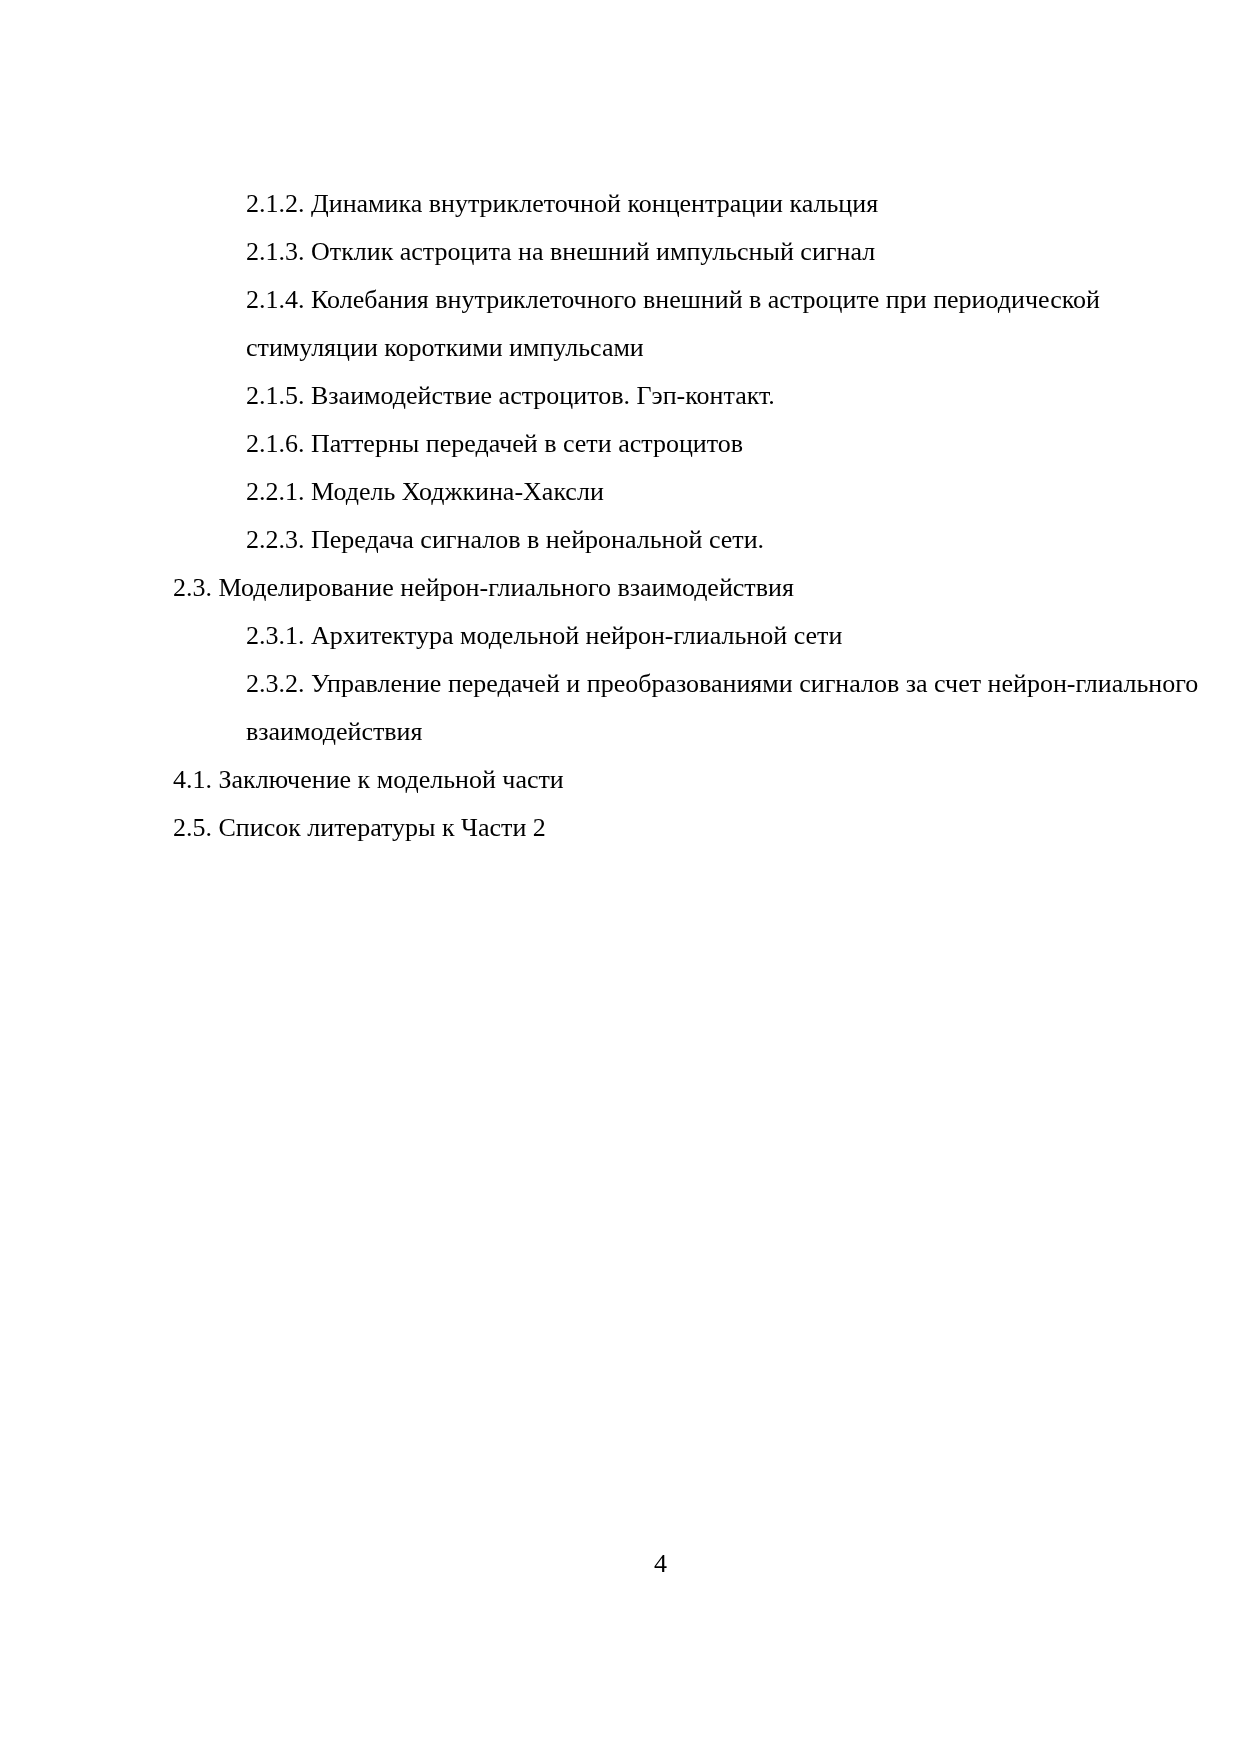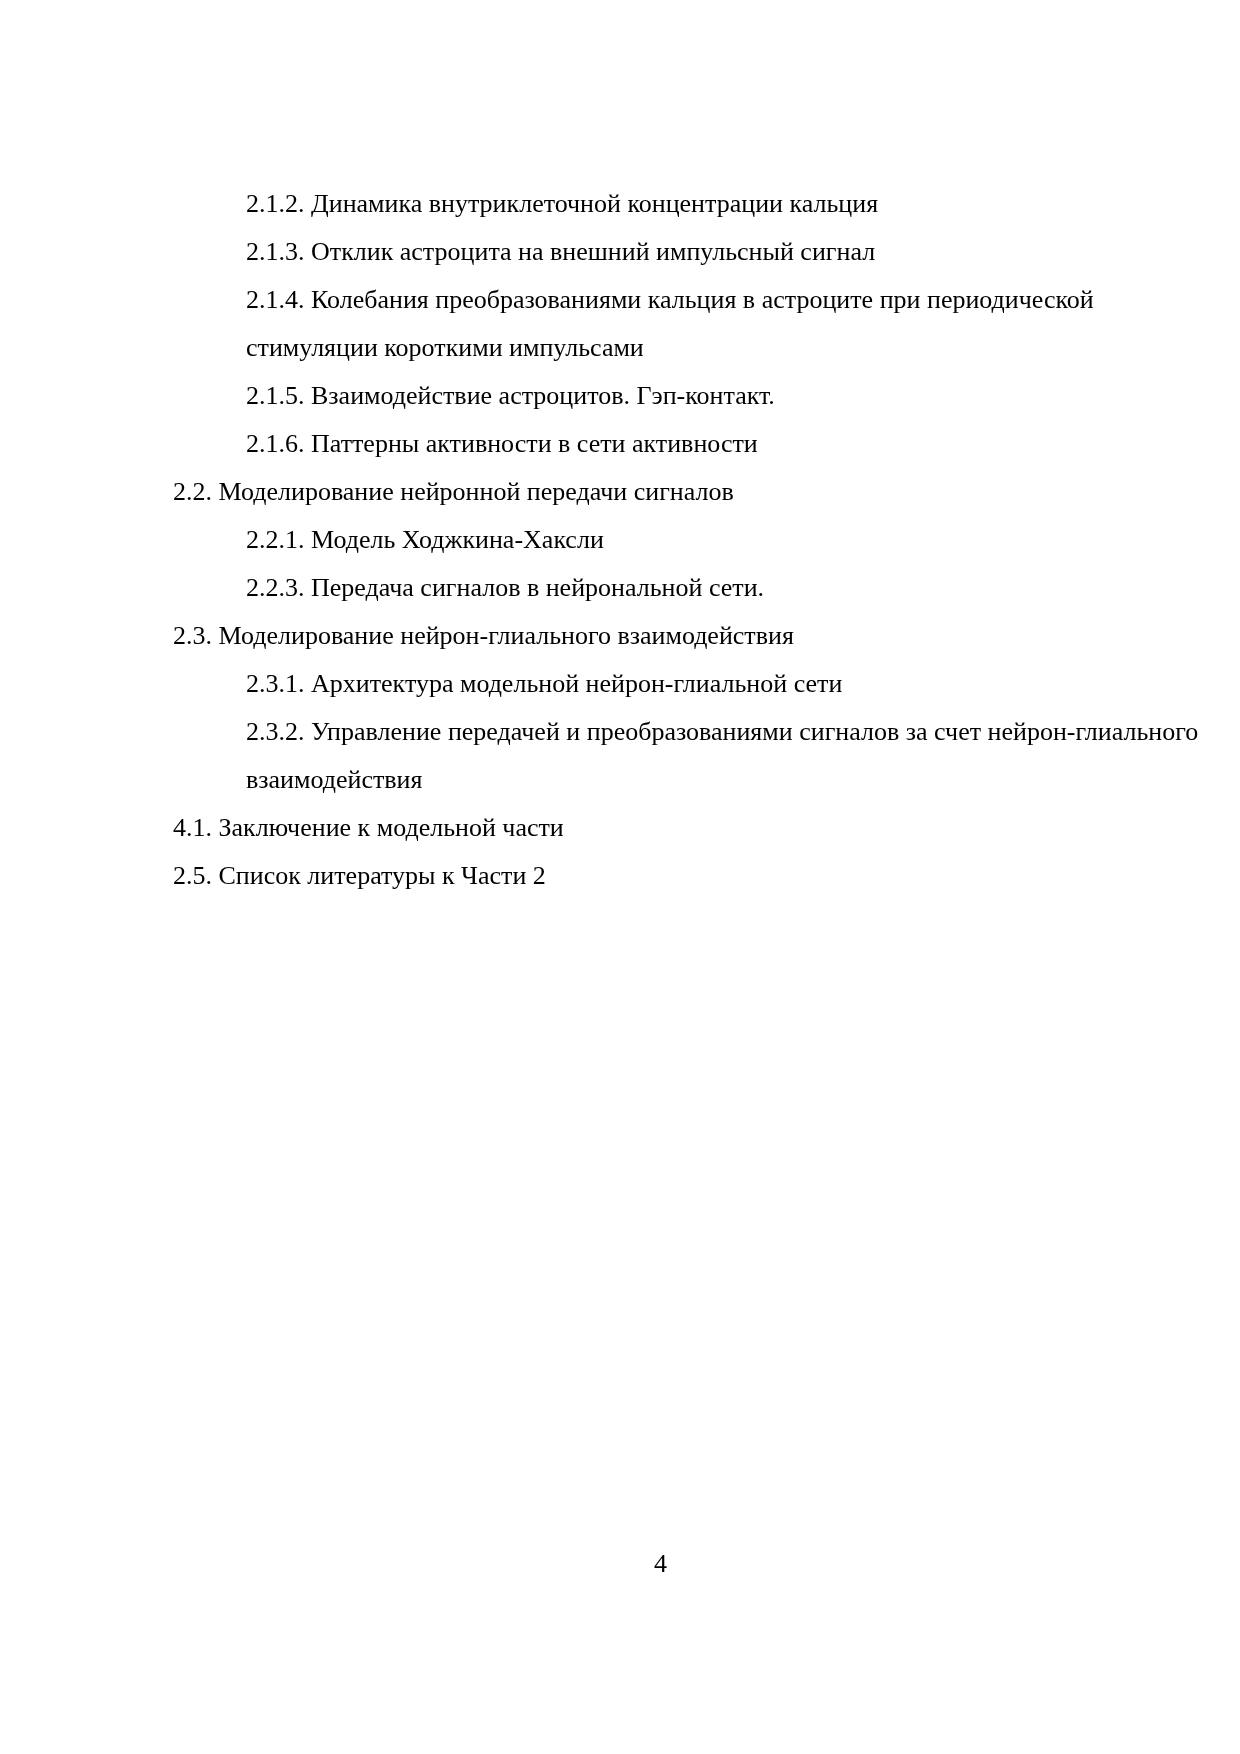--- a/index.html
+++ b/index.html
@@ -52,35 +52,32 @@
 
     <div class="toc-item sub">
       <span class="toc-line">2.1.2. Динамика внутриклеточной концентрации кальция</span>
     </div>
 
     <div class="toc-item sub">
       <span class="toc-line">2.1.3. Отклик астроцита на внешний импульсный сигнал</span>
     </div>
 
     <div class="toc-item sub">
-      <span class="toc-line">2.1.4. Колебания преобразованиями кальция в астроците при периодической</span>
+      <span class="toc-line">2.1.4. Колебания внутриклеточного внешний в астроците при периодической</span>
       <span class="toc-line">стимуляции короткими импульсами</span>
     </div>
 
     <div class="toc-item sub">
       <span class="toc-line">2.1.5. Взаимодействие астроцитов. Гэп-контакт.</span>
     </div>
 
     <div class="toc-item sub">
-      <span class="toc-line">2.1.6. Паттерны активности в сети активности</span>
+      <span class="toc-line">2.1.6. Паттерны передачей в сети астроцитов</span>
     </div>
 
-    <div class="toc-item top">
-      <span class="toc-line">2.2. Моделирование нейронной передачи сигналов</span>
-    </div>
 
     <div class="toc-item sub">
       <span class="toc-line">2.2.1. Модель Ходжкина-Хаксли</span>
     </div>
 
 
     <div class="toc-item sub">
       <span class="toc-line">2.2.3. Передача сигналов в нейрональной сети.</span>
     </div>
 

